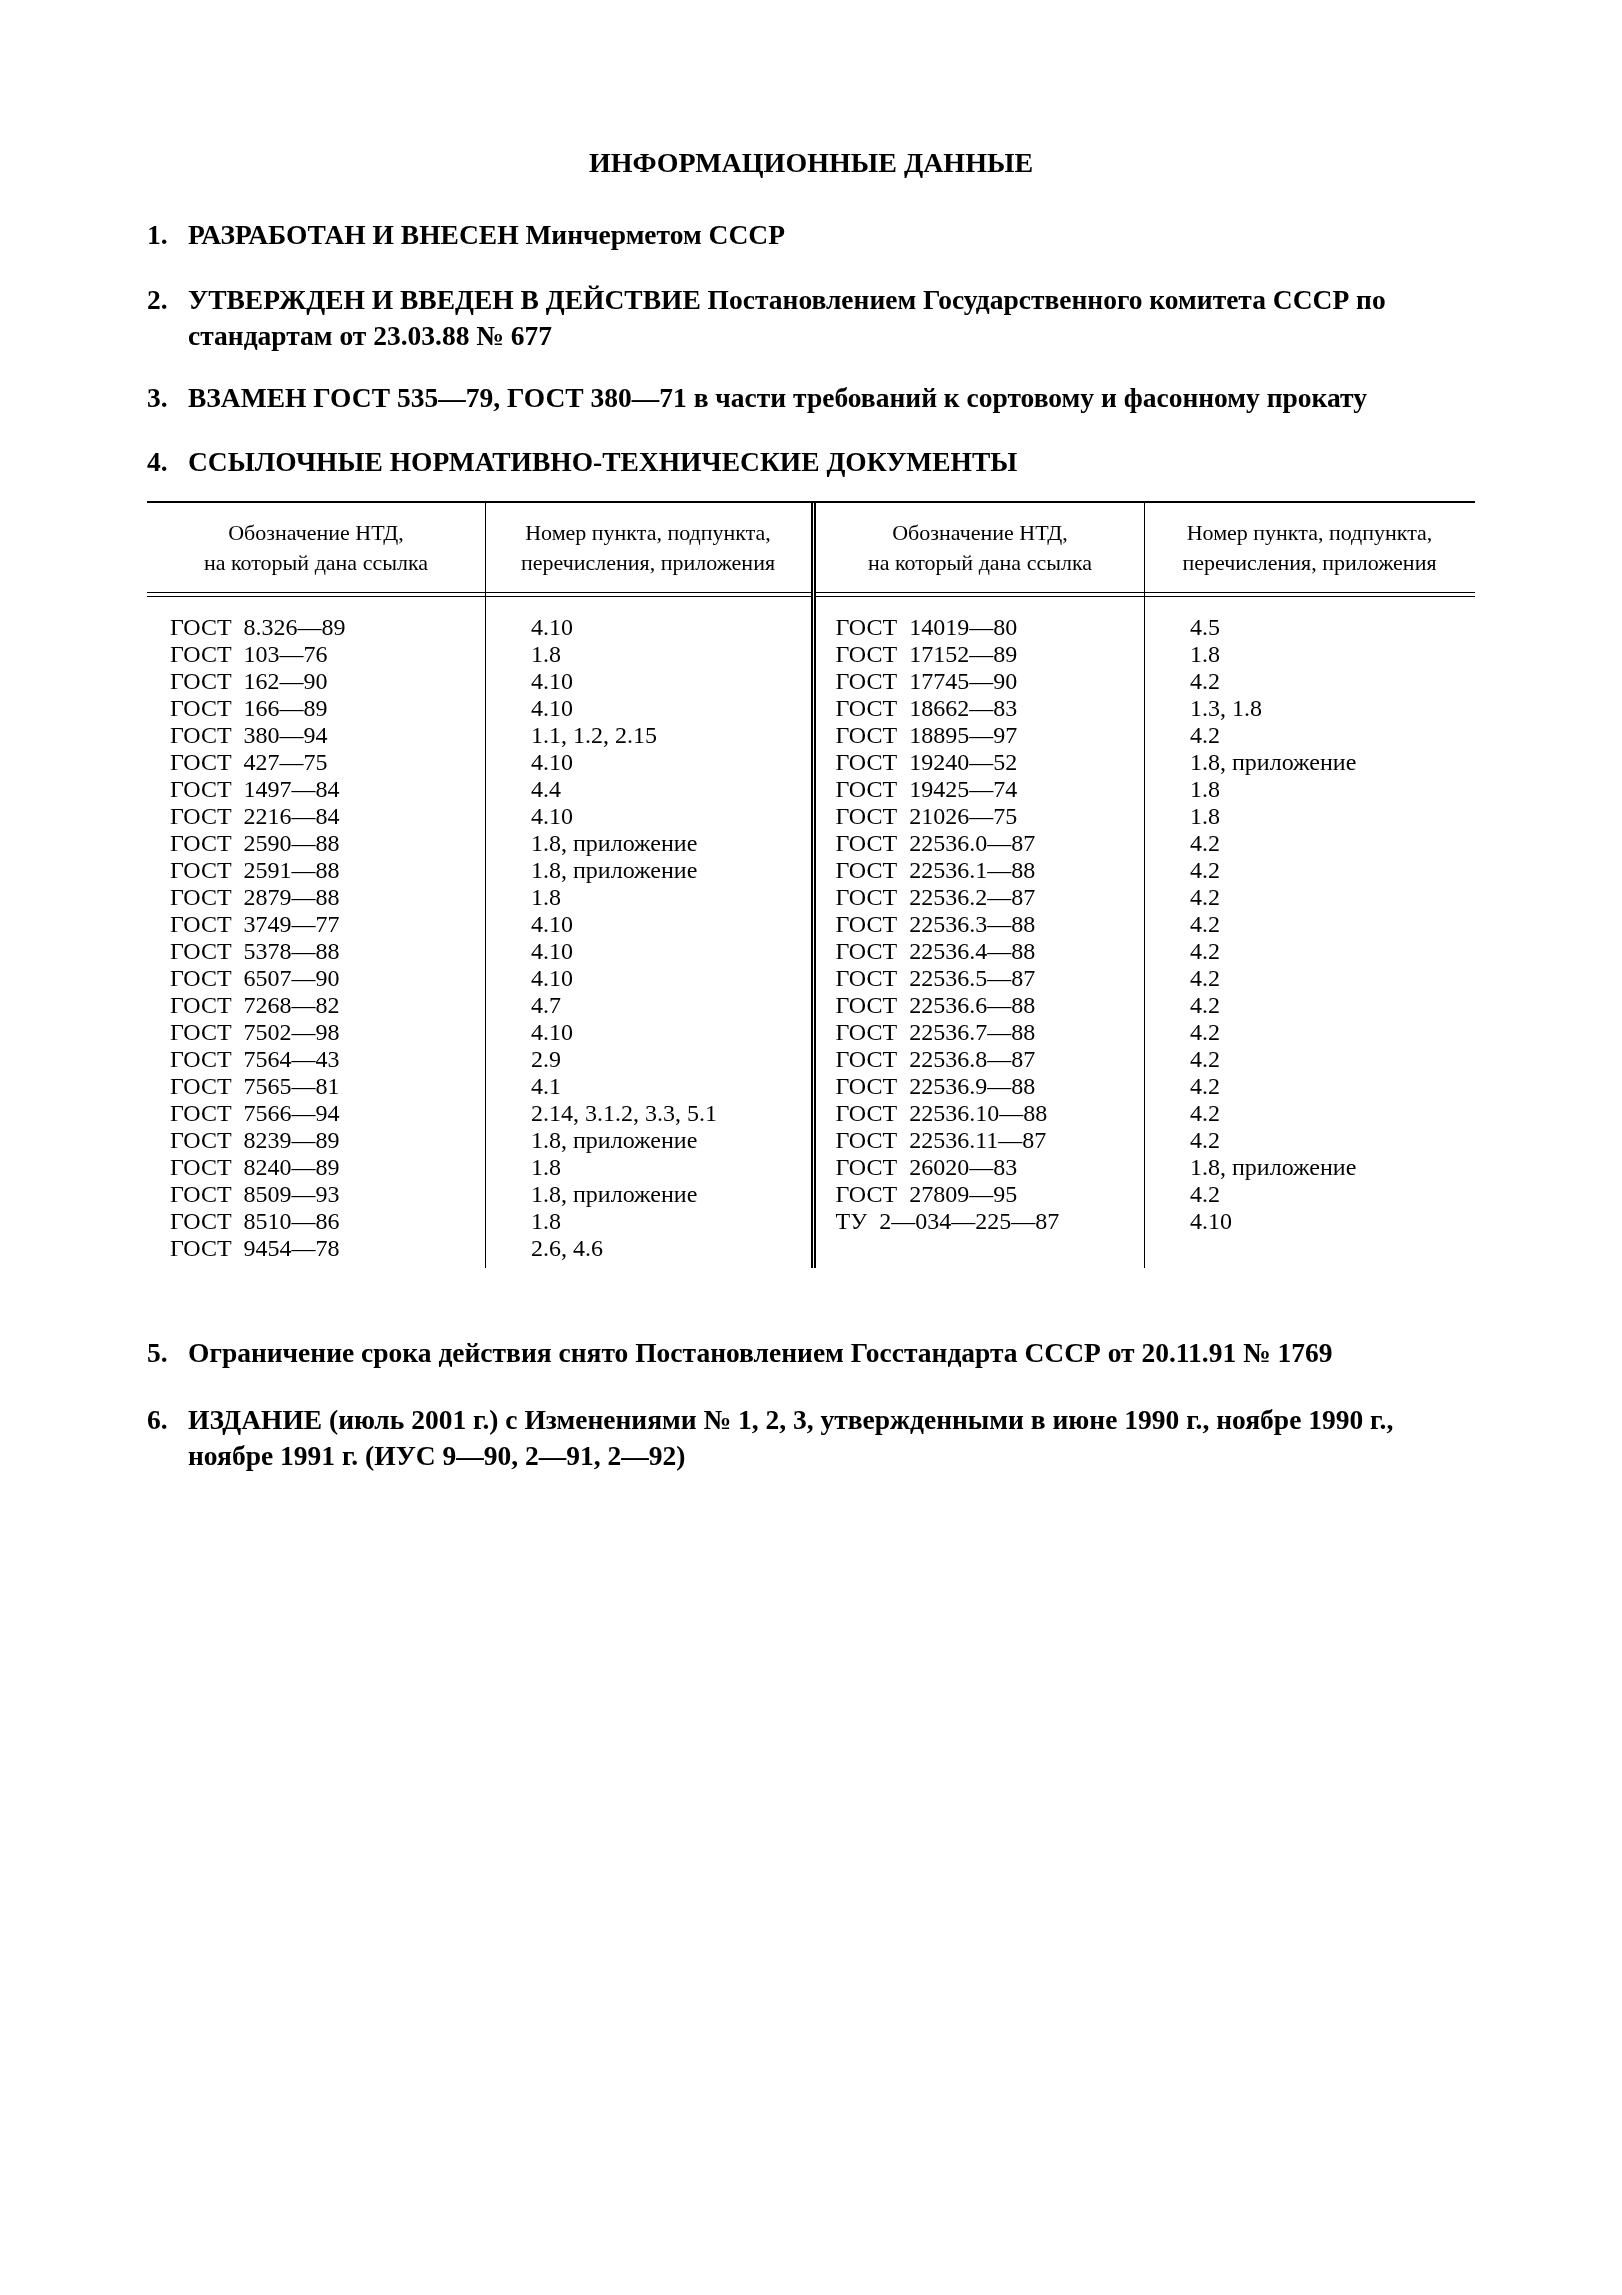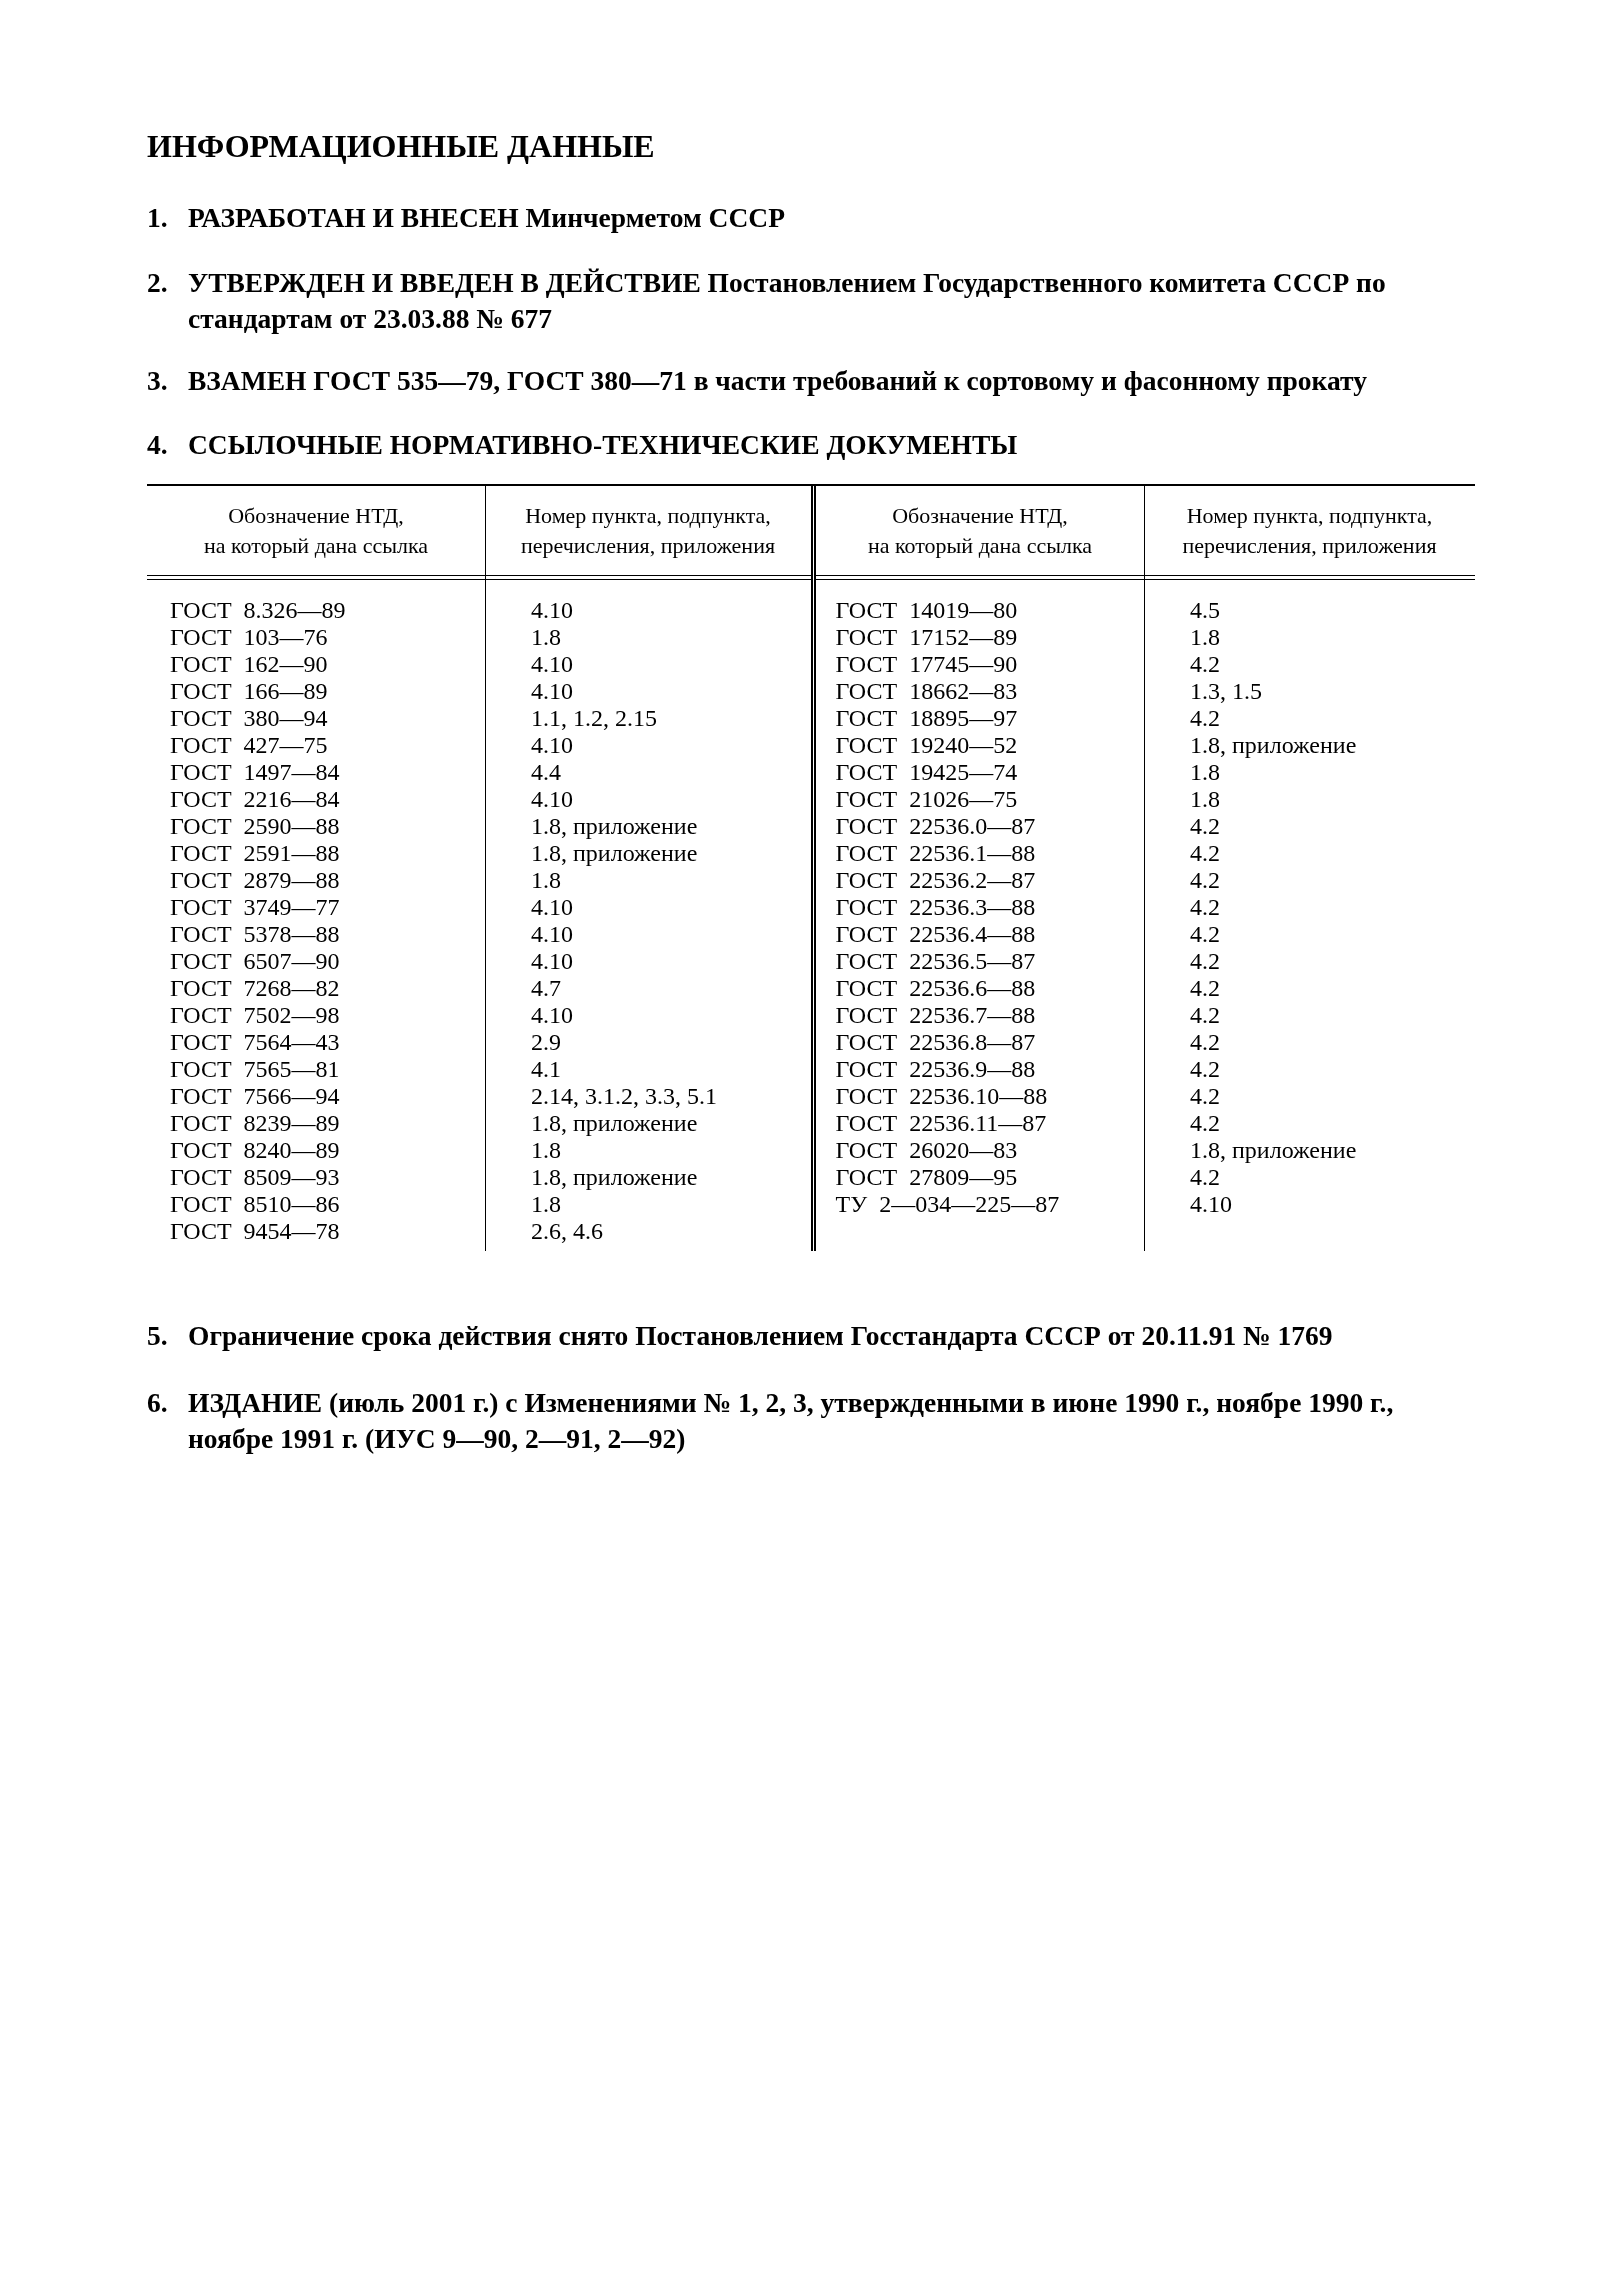--- a/index.html
+++ b/index.html
@@ -7,21 +7,21 @@
     position: relative;
     width: 1622px; height: 2295px;
     margin: 0 auto;
     background: #ffffff; color: #000000;
     font-family: "Liberation Serif", "DejaVu Serif", serif;
     padding: 111px 147px 0 147px;
     box-sizing: border-box;
     overflow: hidden;
   }
   .doc-header { font-size: 29px; font-weight: bold; line-height: 34px; }
-  .doc-title  { font-size: 32px; font-weight: bold; line-height: 34px; margin-top: 18px; }
+  .doc-title  { text-align: center; font-size: 28px; font-weight: bold; line-height: 34px; margin-top: 35px; }
 
   .item { display: flex; font-size: 27.5px; font-weight: bold; line-height: 36px; }
   .item .num  { flex: 0 0 41px; }
   .item .text { flex: 1; }
   .item-1 { margin-top: 37px; }
   .item-2 { margin-top: 29px; }
   .item-3 { margin-top: 26px; }
   .item-4 { margin-top: 27.5px; }
   .item-5 { margin-top: 67px; }
   .item-6 { margin-top: 31px; }
@@ -157,21 +157,21 @@
       </div>
       <div class="hdivider"></div>
       <div class="tbody">
           <div class="cell doc">ГОСТ  14019—80</div>
           <div class="cell ref">4.5</div>
           <div class="cell doc">ГОСТ  17152—89</div>
           <div class="cell ref">1.8</div>
           <div class="cell doc">ГОСТ  17745—90</div>
           <div class="cell ref">4.2</div>
           <div class="cell doc">ГОСТ  18662—83</div>
-          <div class="cell ref">1.3, 1.5</div>
+          <div class="cell ref">1.3, 1.8</div>
           <div class="cell doc">ГОСТ  18895—97</div>
           <div class="cell ref">4.2</div>
           <div class="cell doc">ГОСТ  19240—52</div>
           <div class="cell ref">1.8, приложение</div>
           <div class="cell doc">ГОСТ  19425—74</div>
           <div class="cell ref">1.8</div>
           <div class="cell doc">ГОСТ  21026—75</div>
           <div class="cell ref">1.8</div>
           <div class="cell doc">ГОСТ  22536.0—87</div>
           <div class="cell ref">4.2</div>

